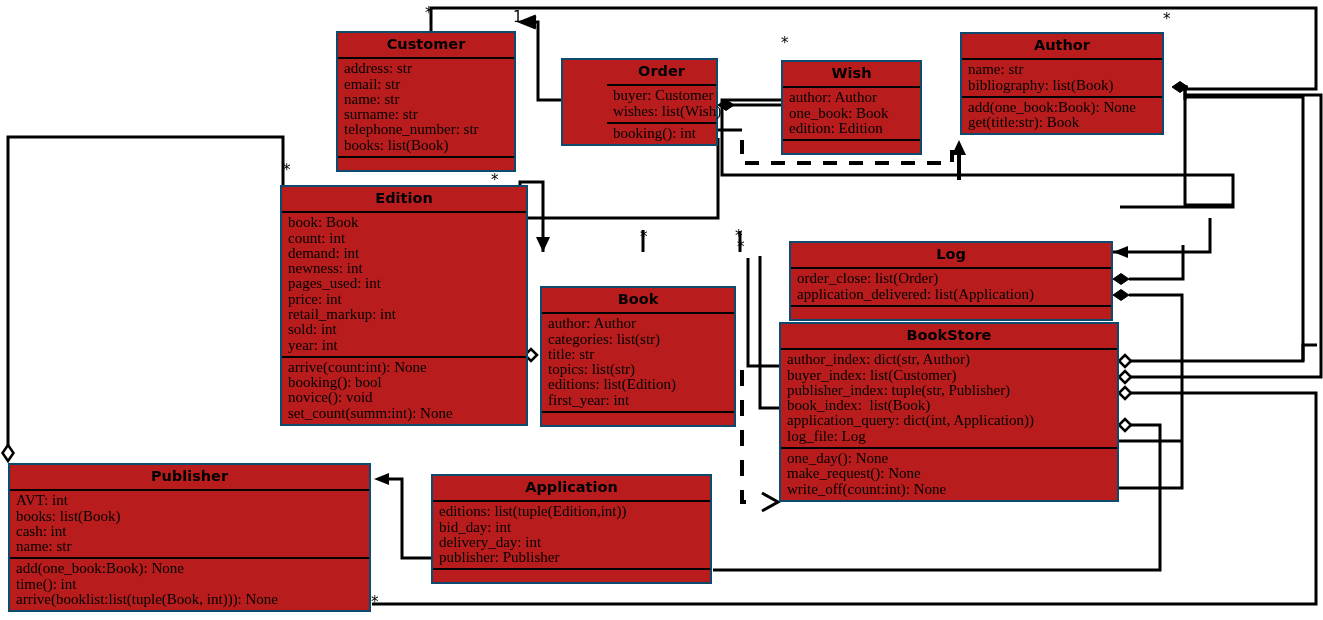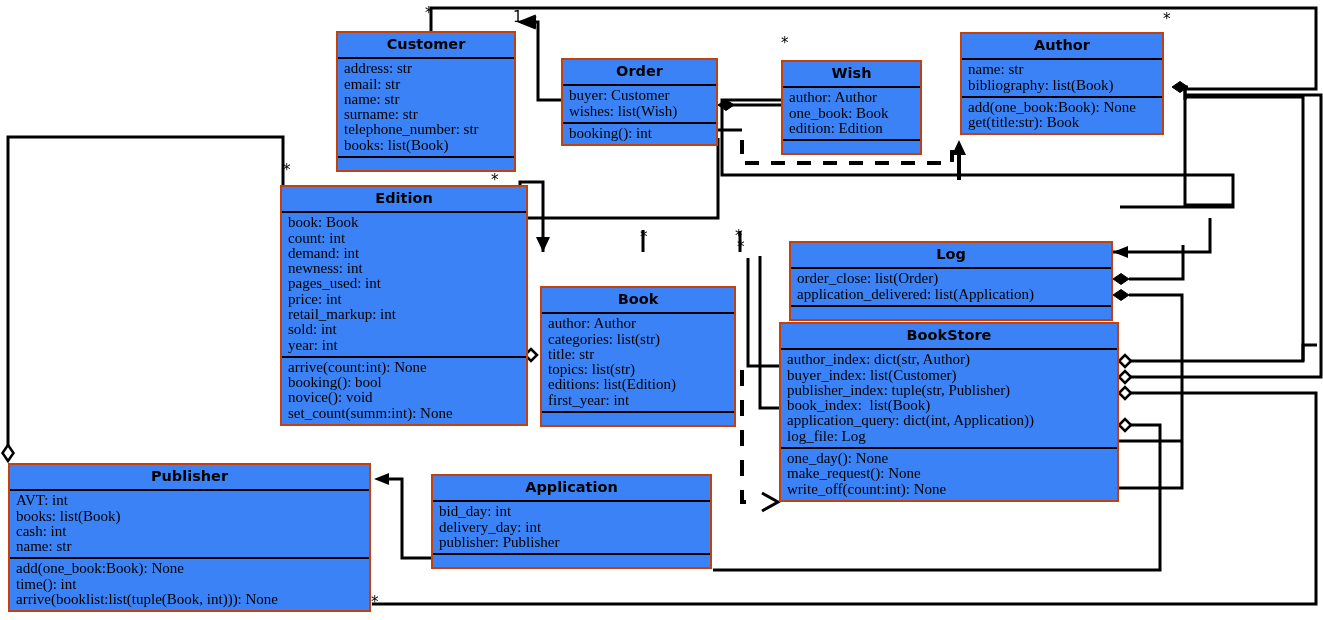--- a/index.html
+++ b/index.html
@@ -1,21 +1,21 @@
 <!DOCTYPE html>
 <html><head>
 <meta charset="utf-8">
 <style>
   html,body{margin:0;padding:0;background:#ffffff;}
   body{font-family:"DejaVu Sans Mono",monospace;}
   #canvas{position:relative;width:1323px;height:620px;background:#ffffff;overflow:hidden;}
   svg.edges{position:absolute;left:0;top:0;width:1323px;height:620px;}
 
-  .umlclass{position:absolute;box-sizing:border-box;background:#3b82f6;
-            border:2px solid #c2410c;}
+  .umlclass{position:absolute;box-sizing:border-box;background:#b91c1c;
+            border:2px solid #0c4a6e;}
   .umlclass .cname{font-family:"DejaVu Sans","Liberation Sans",sans-serif;
             font-weight:bold;font-size:14.5px;text-align:center;
             padding:4px 6px 5px 6px;line-height:1.05;color:#000;}
   .umlclass .sep{height:0;border-top:2px solid #000;}
   .umlclass .cmp{padding:2px 5px 3px 6px;}
   .umlclass .cmp div{font-family:Liberation Serif, serif;
             font-size:15px;line-height:15.3px;white-space:pre;color:#000;}
   .umlclass .empty{height:7px;}
 
   .mult{position:absolute;font-family:"DejaVu Sans","Liberation Sans",sans-serif;
@@ -103,21 +103,21 @@
       <div>email: str</div>
       <div>name: str</div>
       <div>surname: str</div>
       <div>telephone_number: str</div>
       <div>books: list(Book)</div>
     </div>
     <div class="sep"></div>
     <div class="cmp empty"></div>
   </div>
 
-  <div class="umlclass" style="left:561px;top:58px;width:157px;">
+  <div class="umlclass" style="left:561px;top:58px;width:157px;padding-left:44px;">
     <div class="cname">Order</div>
     <div class="sep"></div>
     <div class="cmp">
       <div>buyer: Customer</div>
       <div>wishes: list(Wish)</div>
     </div>
     <div class="sep"></div>
     <div class="cmp">
       <div>booking(): int</div>
     </div>
@@ -231,20 +231,21 @@
       <div>add(one_book:Book): None</div>
       <div>time(): int</div>
       <div>arrive(booklist:list(tuple(Book, int))): None</div>
     </div>
   </div>
 
   <div class="umlclass" style="left:431px;top:474px;width:281px;">
     <div class="cname">Application</div>
     <div class="sep"></div>
     <div class="cmp">
+      <div>editions: list(tuple(Edition,int))</div>
       <div>bid_day: int</div>
       <div>delivery_day: int</div>
       <div>publisher: Publisher</div>
     </div>
     <div class="sep"></div>
     <div class="cmp empty"></div>
   </div>
 
   <span class="mult" style="left:425px;top:6px;">*</span>
   <span class="mult" style="left:513px;top:10px;">1</span>

